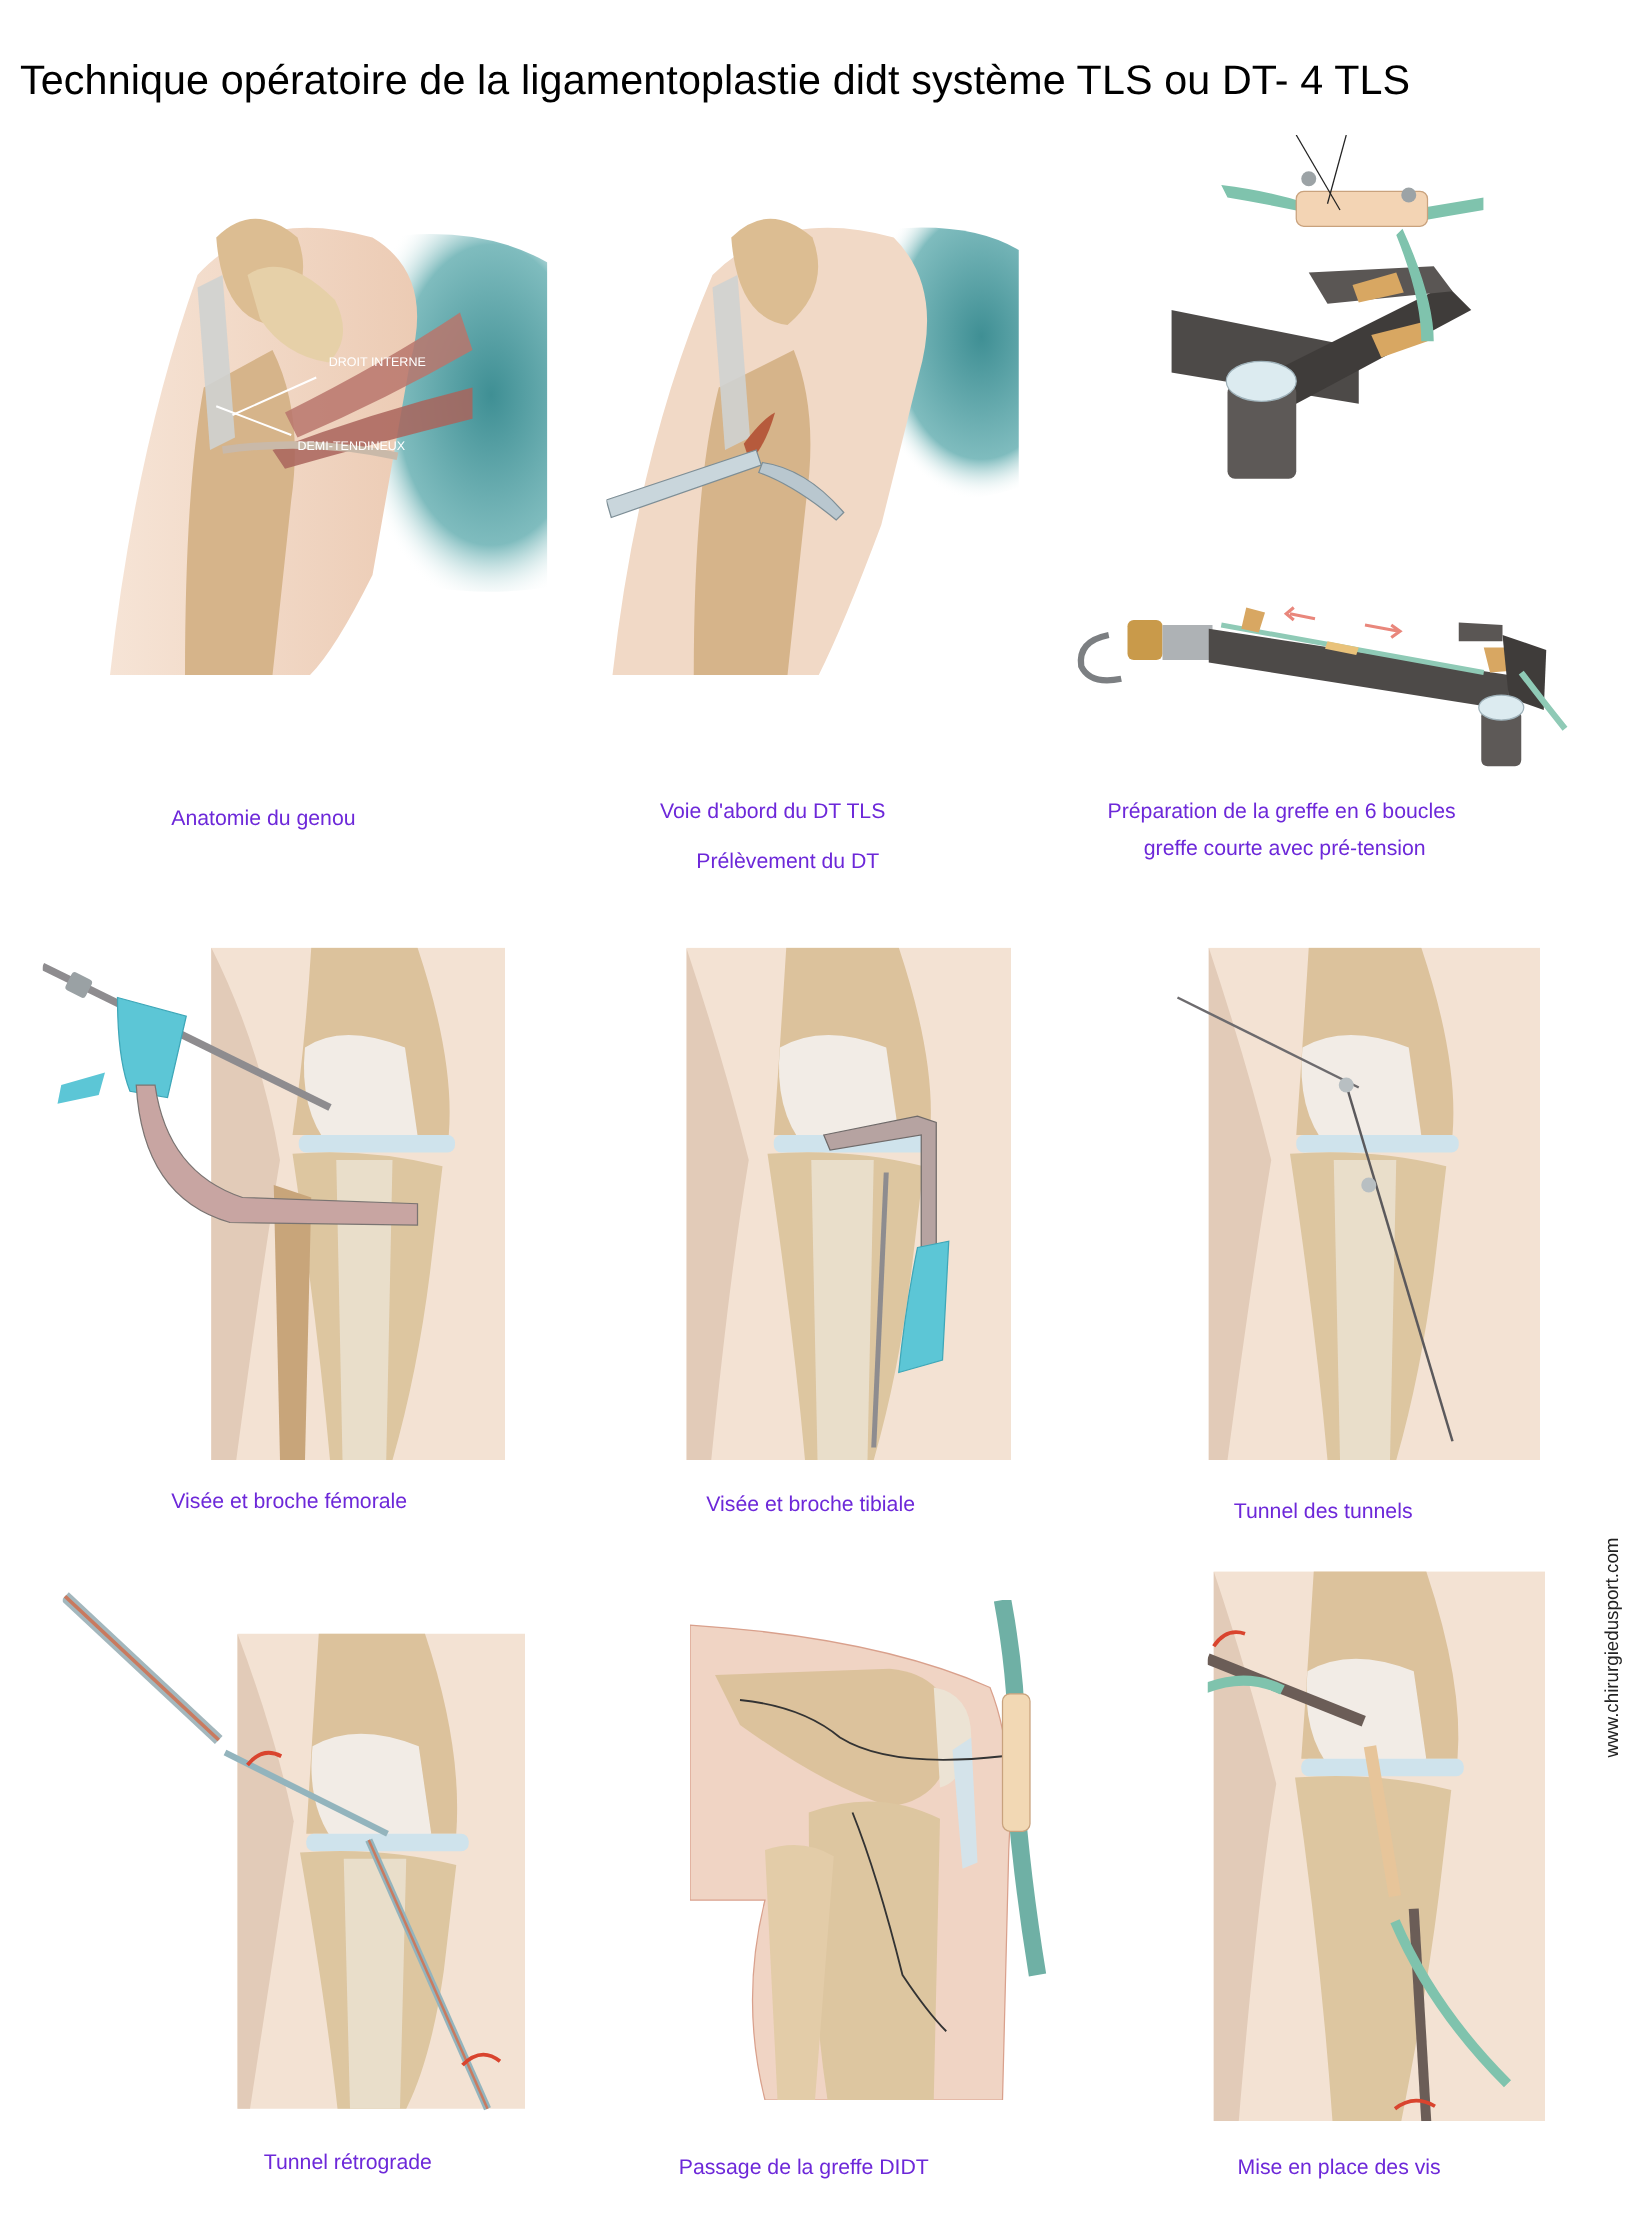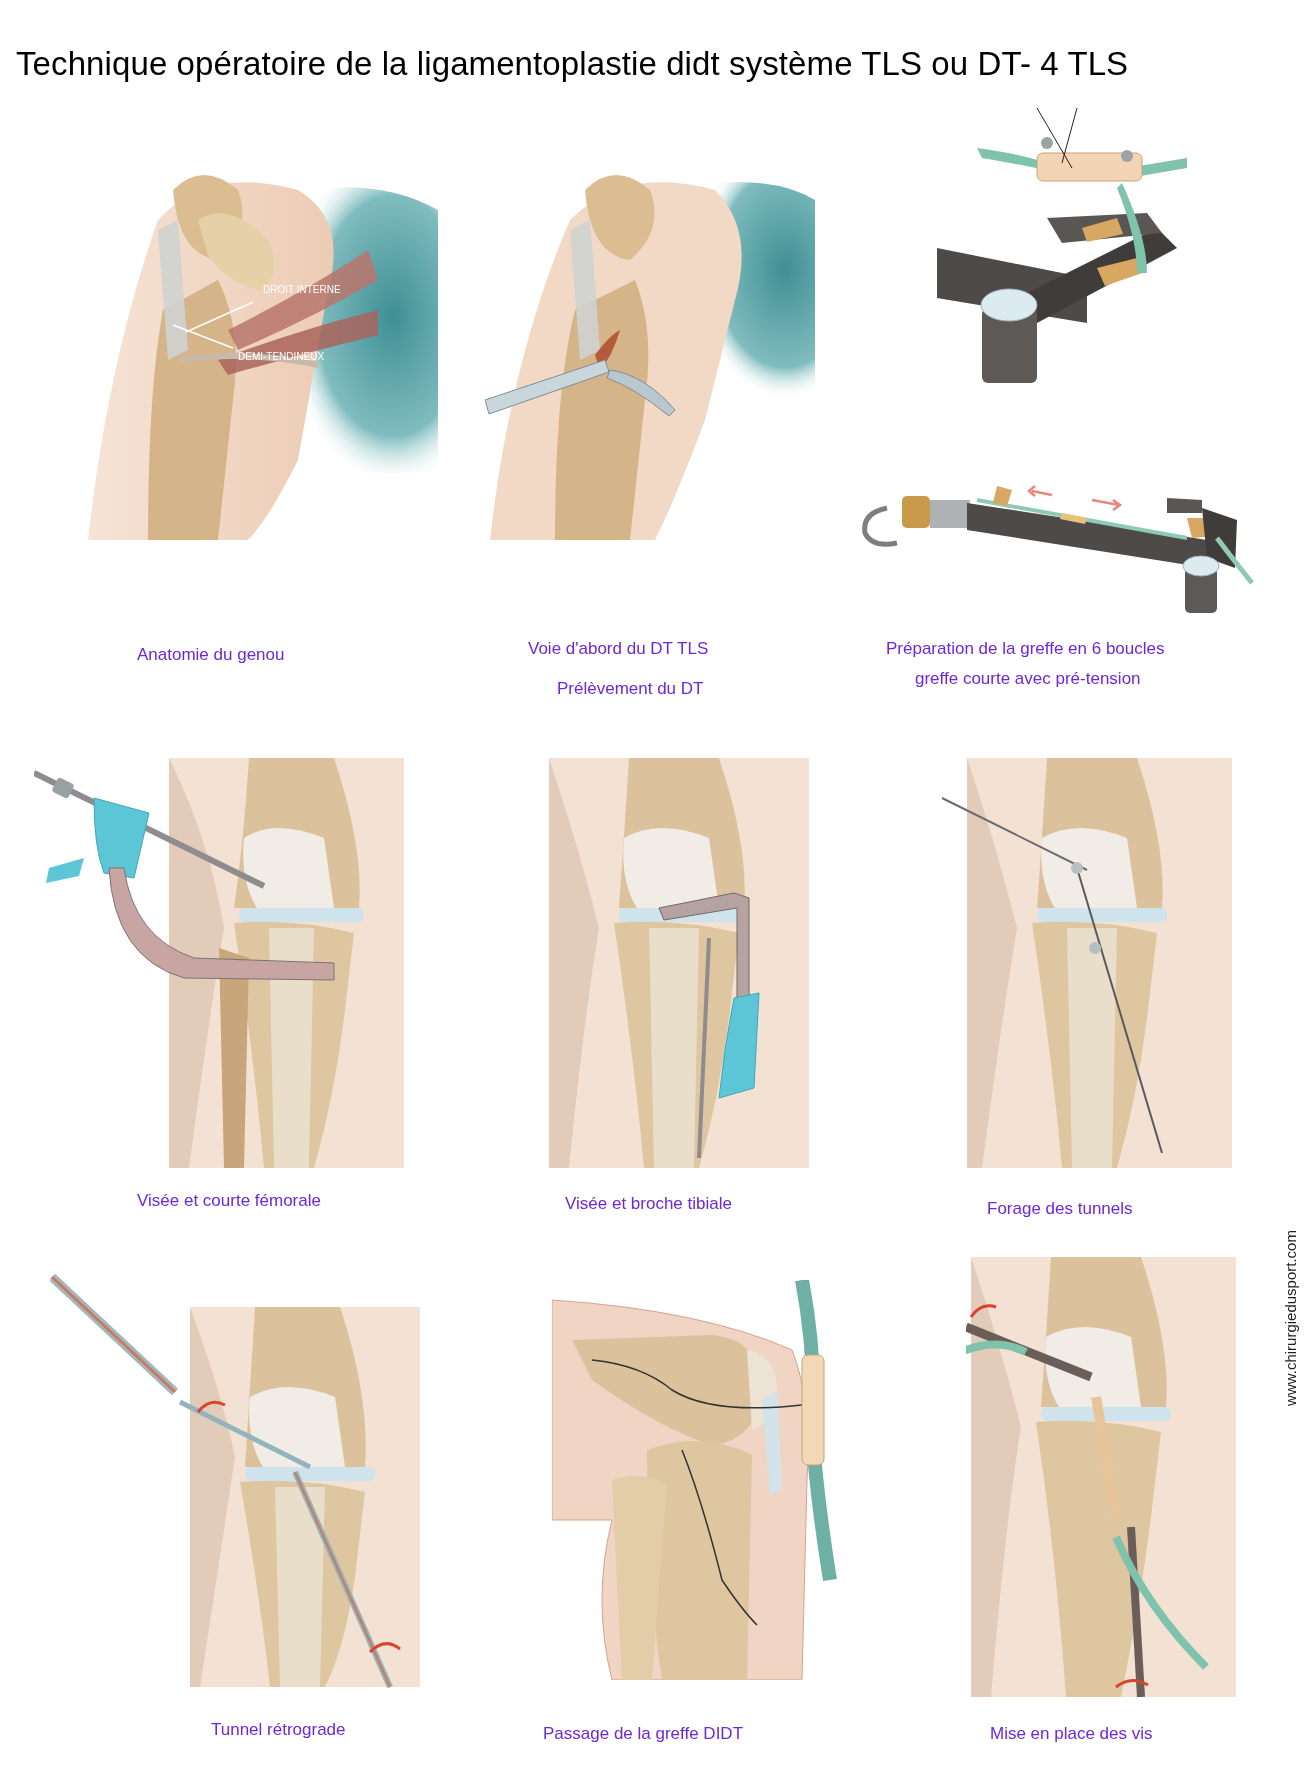--- a/index.html
+++ b/index.html
@@ -140,21 +140,21 @@
     <path d="M200 165 Q260 160 320 175 L310 260 Q300 340 280 410 L230 410 Q220 300 200 165 Z" fill="#ddc6a0"></path>
     <path d="M185 190 L215 200 L210 410 L190 410 Z" fill="#c8a57a"></path>
     <path d="M235 170 L280 170 L275 410 L240 410 Z" fill="#ece3d4" opacity="0.8"></path>
     <line x1="0" y1="15" x2="230" y2="128" stroke="#8e8c8f" stroke-width="6"></line>
     <rect x="20" y="22" width="18" height="16" rx="3" fill="#9aa1a4" transform="rotate(27 29 30)"></rect>
     <path d="M60 40 L115 55 L100 120 L70 115 Q60 90 60 40 Z" fill="#5cc6d6" stroke="#3ea7b8"></path>
     <path d="M15 110 L50 100 L45 118 L12 125 Z" fill="#5cc6d6"></path>
     <path d="M75 110 L90 110 Q100 180 160 200 L300 205 L300 222 L150 220 Q80 200 75 110 Z" fill="#c8a5a2" stroke="#7a7472"></path>
   </svg>
 </div>
-<div class="caption" style="left:137px; top:1191px;">Visée et courte fémorale</div>
+<div class="caption" style="left:137px; top:1191px;">Visée et broche fémorale</div>
 
 <div class="panel" style="left:549px; top:758px; width:260px; height:410px;">
   <svg viewBox="0 0 260 410">
     <rect x="0" y="0" width="260" height="410" fill="#f3e2d3"></rect>
     <path d="M0 0 Q30 90 50 170 Q35 260 20 410 L0 410 Z" fill="#e2cbb8"></path>
     <path d="M80 0 L170 0 Q200 90 195 150 L70 150 Q75 80 80 0 Z" fill="#dcc29c"></path>
     <path d="M75 80 Q110 60 160 80 L170 150 L95 160 Q70 130 75 80 Z" fill="#f4f1ee" opacity="0.9"></path>
     <rect x="70" y="150" width="130" height="14" rx="6" fill="#cfe3ec"></rect>
     <path d="M65 165 Q130 160 190 175 L180 260 Q170 340 150 410 L95 410 Q85 300 65 165 Z" fill="#ddc6a0"></path>
     <path d="M100 170 L150 170 L145 410 L105 410 Z" fill="#ece3d4" opacity="0.8"></path>
@@ -173,21 +173,21 @@
     <path d="M105 80 Q140 60 190 80 L200 150 L125 160 Q100 130 105 80 Z" fill="#f4f1ee" opacity="0.9"></path>
     <rect x="100" y="150" width="130" height="14" rx="6" fill="#cfe3ec"></rect>
     <path d="M95 165 Q160 160 220 175 L210 260 Q200 340 180 410 L125 410 Q115 300 95 165 Z" fill="#ddc6a0"></path>
     <path d="M130 170 L180 170 L175 410 L135 410 Z" fill="#ece3d4" opacity="0.8"></path>
     <line x1="5" y1="40" x2="150" y2="112" stroke="#6d6b6e" stroke-width="2"></line>
     <line x1="140" y1="110" x2="225" y2="395" stroke="#5b595c" stroke-width="2"></line>
     <ellipse cx="140" cy="110" rx="6" ry="6" fill="#b8bfc2"></ellipse>
     <ellipse cx="158" cy="190" rx="6" ry="6" fill="#b8bfc2"></ellipse>
   </svg>
 </div>
-<div class="caption" style="left:987px; top:1199px;">Forage des tunnels</div>
+<div class="caption" style="left:987px; top:1199px;">Tunnel des tunnels</div>
 
 <div class="watermark">
   <span>www.chirurgiedusport.com</span>
 </div>
 
 <div class="panel" style="left:50px; top:1257px; width:370px; height:440px;">
   <svg viewBox="0 0 370 440">
     <rect x="140" y="50" width="230" height="380" fill="#f3e2d3"></rect>
     <path d="M140 50 Q170 130 185 200 Q170 300 150 430 L140 430 Z" fill="#e2cbb8"></path>
     <path d="M205 50 L290 50 Q320 140 315 210 L195 210 Q200 130 205 50 Z" fill="#dcc29c"></path>

